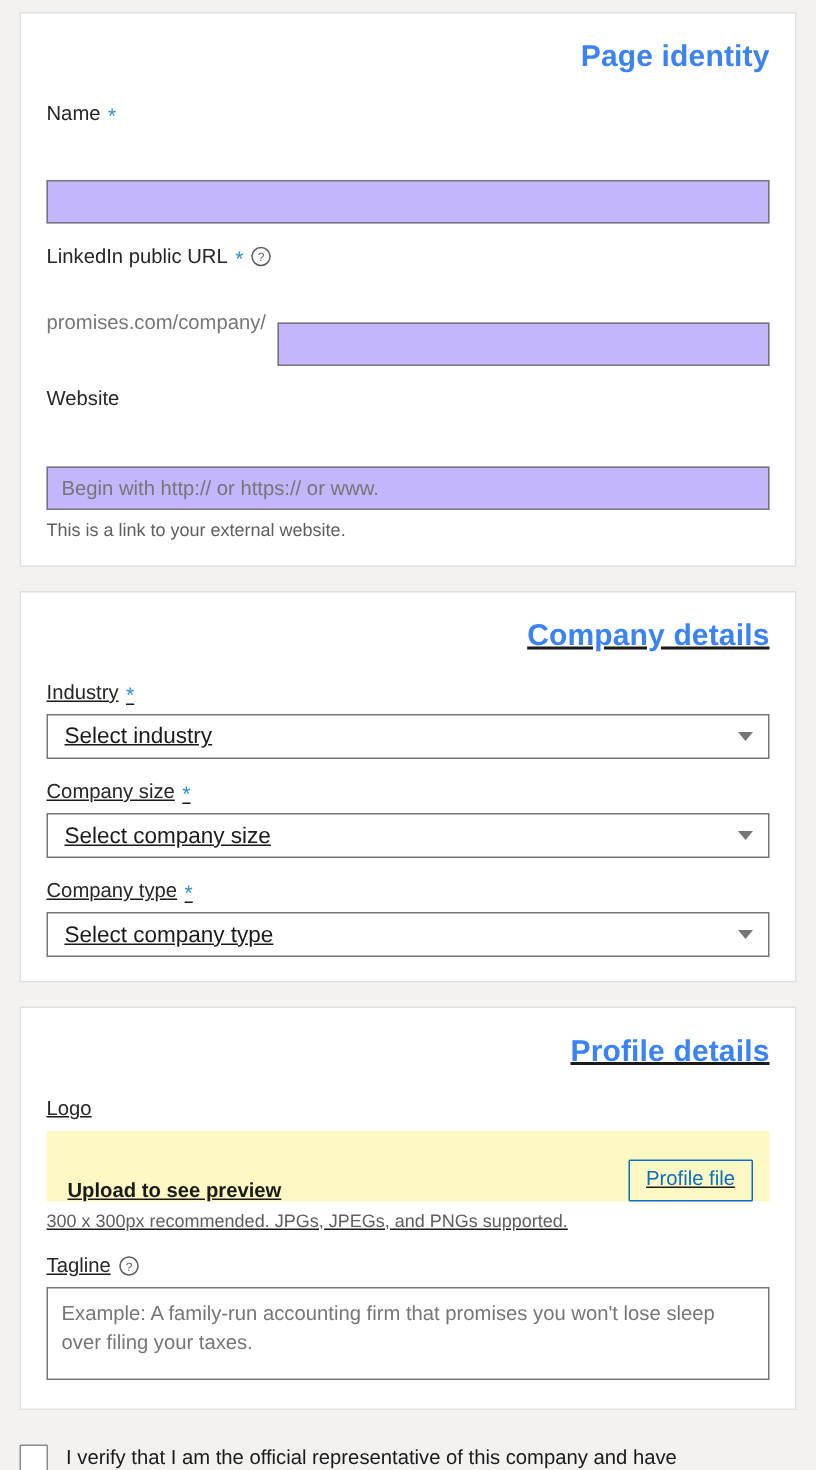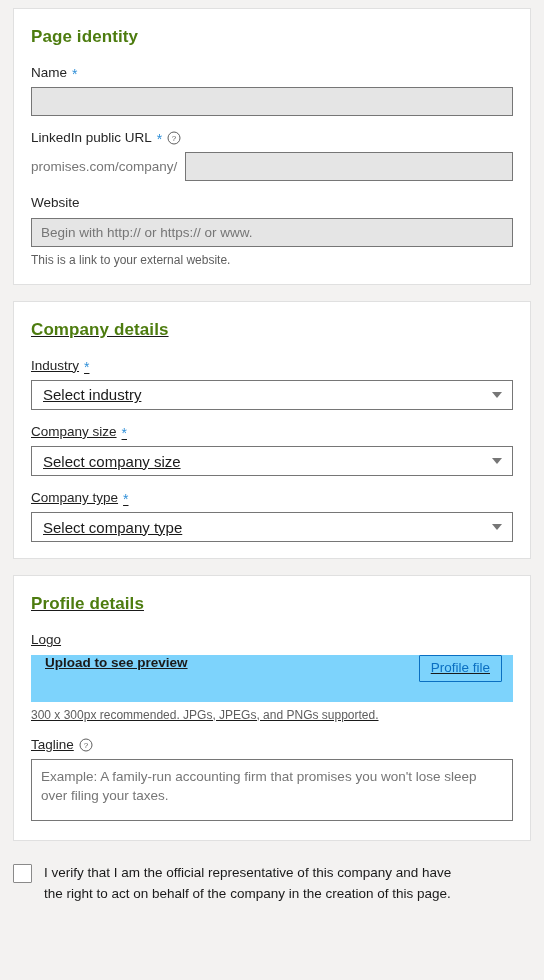--- a/index.html
+++ b/index.html
@@ -25,25 +25,26 @@
 
   
   .card {
     background: #ffffff;
     border: 1px solid #e0e0e0;
     padding: 16px 17px 14px 17px;
   }
   .card + .card { margin-top: 16px; text-decoration: underline; }
 
   .section-title {
-    color: #4d7c0f;
-    font-size: 17px;
+    color: #3b82f6;
+    font-size: 20px;
     font-weight: bold;
     margin: 2px 0 18px 0;
     letter-spacing: .1px;
+    text-align: right;
   }
 
   
   .field { margin-bottom: 14px; }
   .field:last-child { margin-bottom: 2px; }
 
   .field-label {
     display: flex;
     align-items: flex-start;
     gap: 5px;
@@ -68,27 +69,28 @@
     position: relative;
     top: 1px;
   }
   .help-icon svg { display: block; }
 
   
   .text-input {
     width: 100%;
     height: 29px;
     border: 1px solid #767676;
-    background: #e5e5e5;
+    background: #c4b5fd;
     font-family: "Liberation Sans", sans-serif;
     font-size: 13.5px;
     color: #1a1a1a;
     padding: 0 9px;
     outline: none;
     border-radius: 0;
+    margin-top: 30px;
   }
   .text-input::placeholder { color: #767676; opacity: 1; }
 
   .url-row {
     display: flex;
     align-items: center;
   }
   .url-prefix {
     color: #767676;
     font-size: 13.5px;
@@ -126,24 +128,24 @@
     width: 0;
     height: 0;
     border-left: 5.5px solid transparent;
     border-right: 5.5px solid transparent;
     border-top: 6px solid #767676;
     pointer-events: none;
   }
 
   
   .upload-strip {
-    background: #7dd3fc;
+    background: #fef9c3;
     height: 47px;
     display: flex;
-    align-items: flex-start;
+    align-items: flex-end;
     justify-content: space-between;
     padding: 0 11px 0 14px;
   }
   .upload-label {
     font-size: 13.5px;
     font-weight: bold;
     color: #1a1a1a;
   }
   .choose-file-btn {
     border: 1px solid #0a6fc2;

